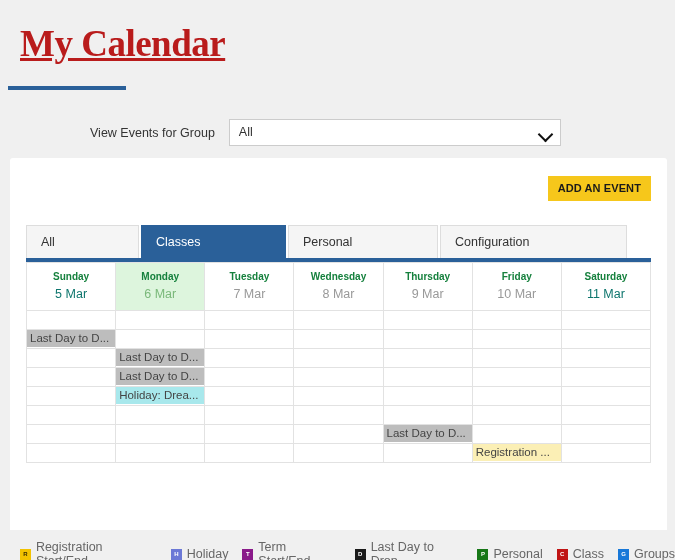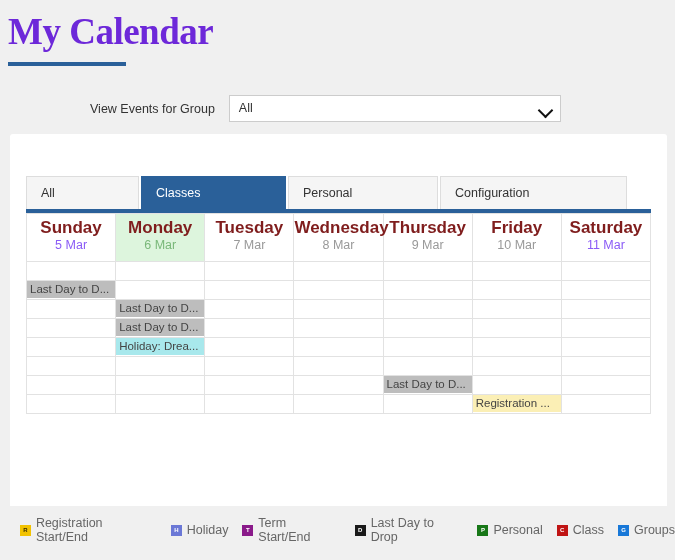--- a/index.html
+++ b/index.html
@@ -17,25 +17,26 @@
   }
 
   
   .page-header {
     padding: 6px 0 0 8px;
   }
   .page-title {
     font-family: "Liberation Serif", serif;
     font-size: 37px;
     font-weight: bold;
-    color: #6d28d9;
+    color: #b91c1c;
     letter-spacing: -0.5px;
-    margin: 0;
+    margin: 12px;
     line-height: 52px;
     display: inline-block;
+    text-decoration: underline;
   }
   .title-rule {
     width: 118px;
     height: 4px;
     background: #2a6099;
     margin-top: 4px;
   }
 
   
   .filter-row {
@@ -164,32 +165,32 @@
     vertical-align: top;
   }
   .cal th {
     text-align: center;
     padding: 6px 0 7px 0;
     background: #ffffff;
     font-weight: normal;
   }
   .cal th.today { background: #ddf5dd; }
   .day-name {
-    font-size: 17px;
+    font-size: 10px;
     font-weight: bold;
-    color: #7f1d1d;
+    color: #15803d;
     line-height: 16px;
   }
   .day-date {
     font-size: 12.5px;
     color: #999999;
     line-height: 17px;
     margin-top: 1px;
   }
-  .day-date.weekend { color: #8b5cf6; }
+  .day-date.weekend { color: #0f766e; }
   .day-date.today { color: #7ab87a; }
 
   .cal td { height: 18px; }
   .evt {
     font-size: 11.5px;
     line-height: 17px;
     height: 17px;
     color: #444444;
     padding: 0 3px;
     white-space: nowrap;
@@ -238,20 +239,23 @@
 <div class="filter-row">
   <span class="filter-label">View Events for Group</span>
   <div class="select-wrap">
     <span class="select-value">All</span>
     <span class="select-chevron"></span>
   </div>
 </div>
 
 <div class="panel">
 
+  <div class="add-event-row">
+    <button class="btn">ADD AN EVENT</button>
+  </div>
 
 
 
   <div class="tabs">
     <div class="tab t-all">All</div>
     <div class="tab t-classes active">Classes</div>
     <div class="tab t-personal">Personal</div>
     <div class="tab t-config">Configuration</div>
   </div>
 

